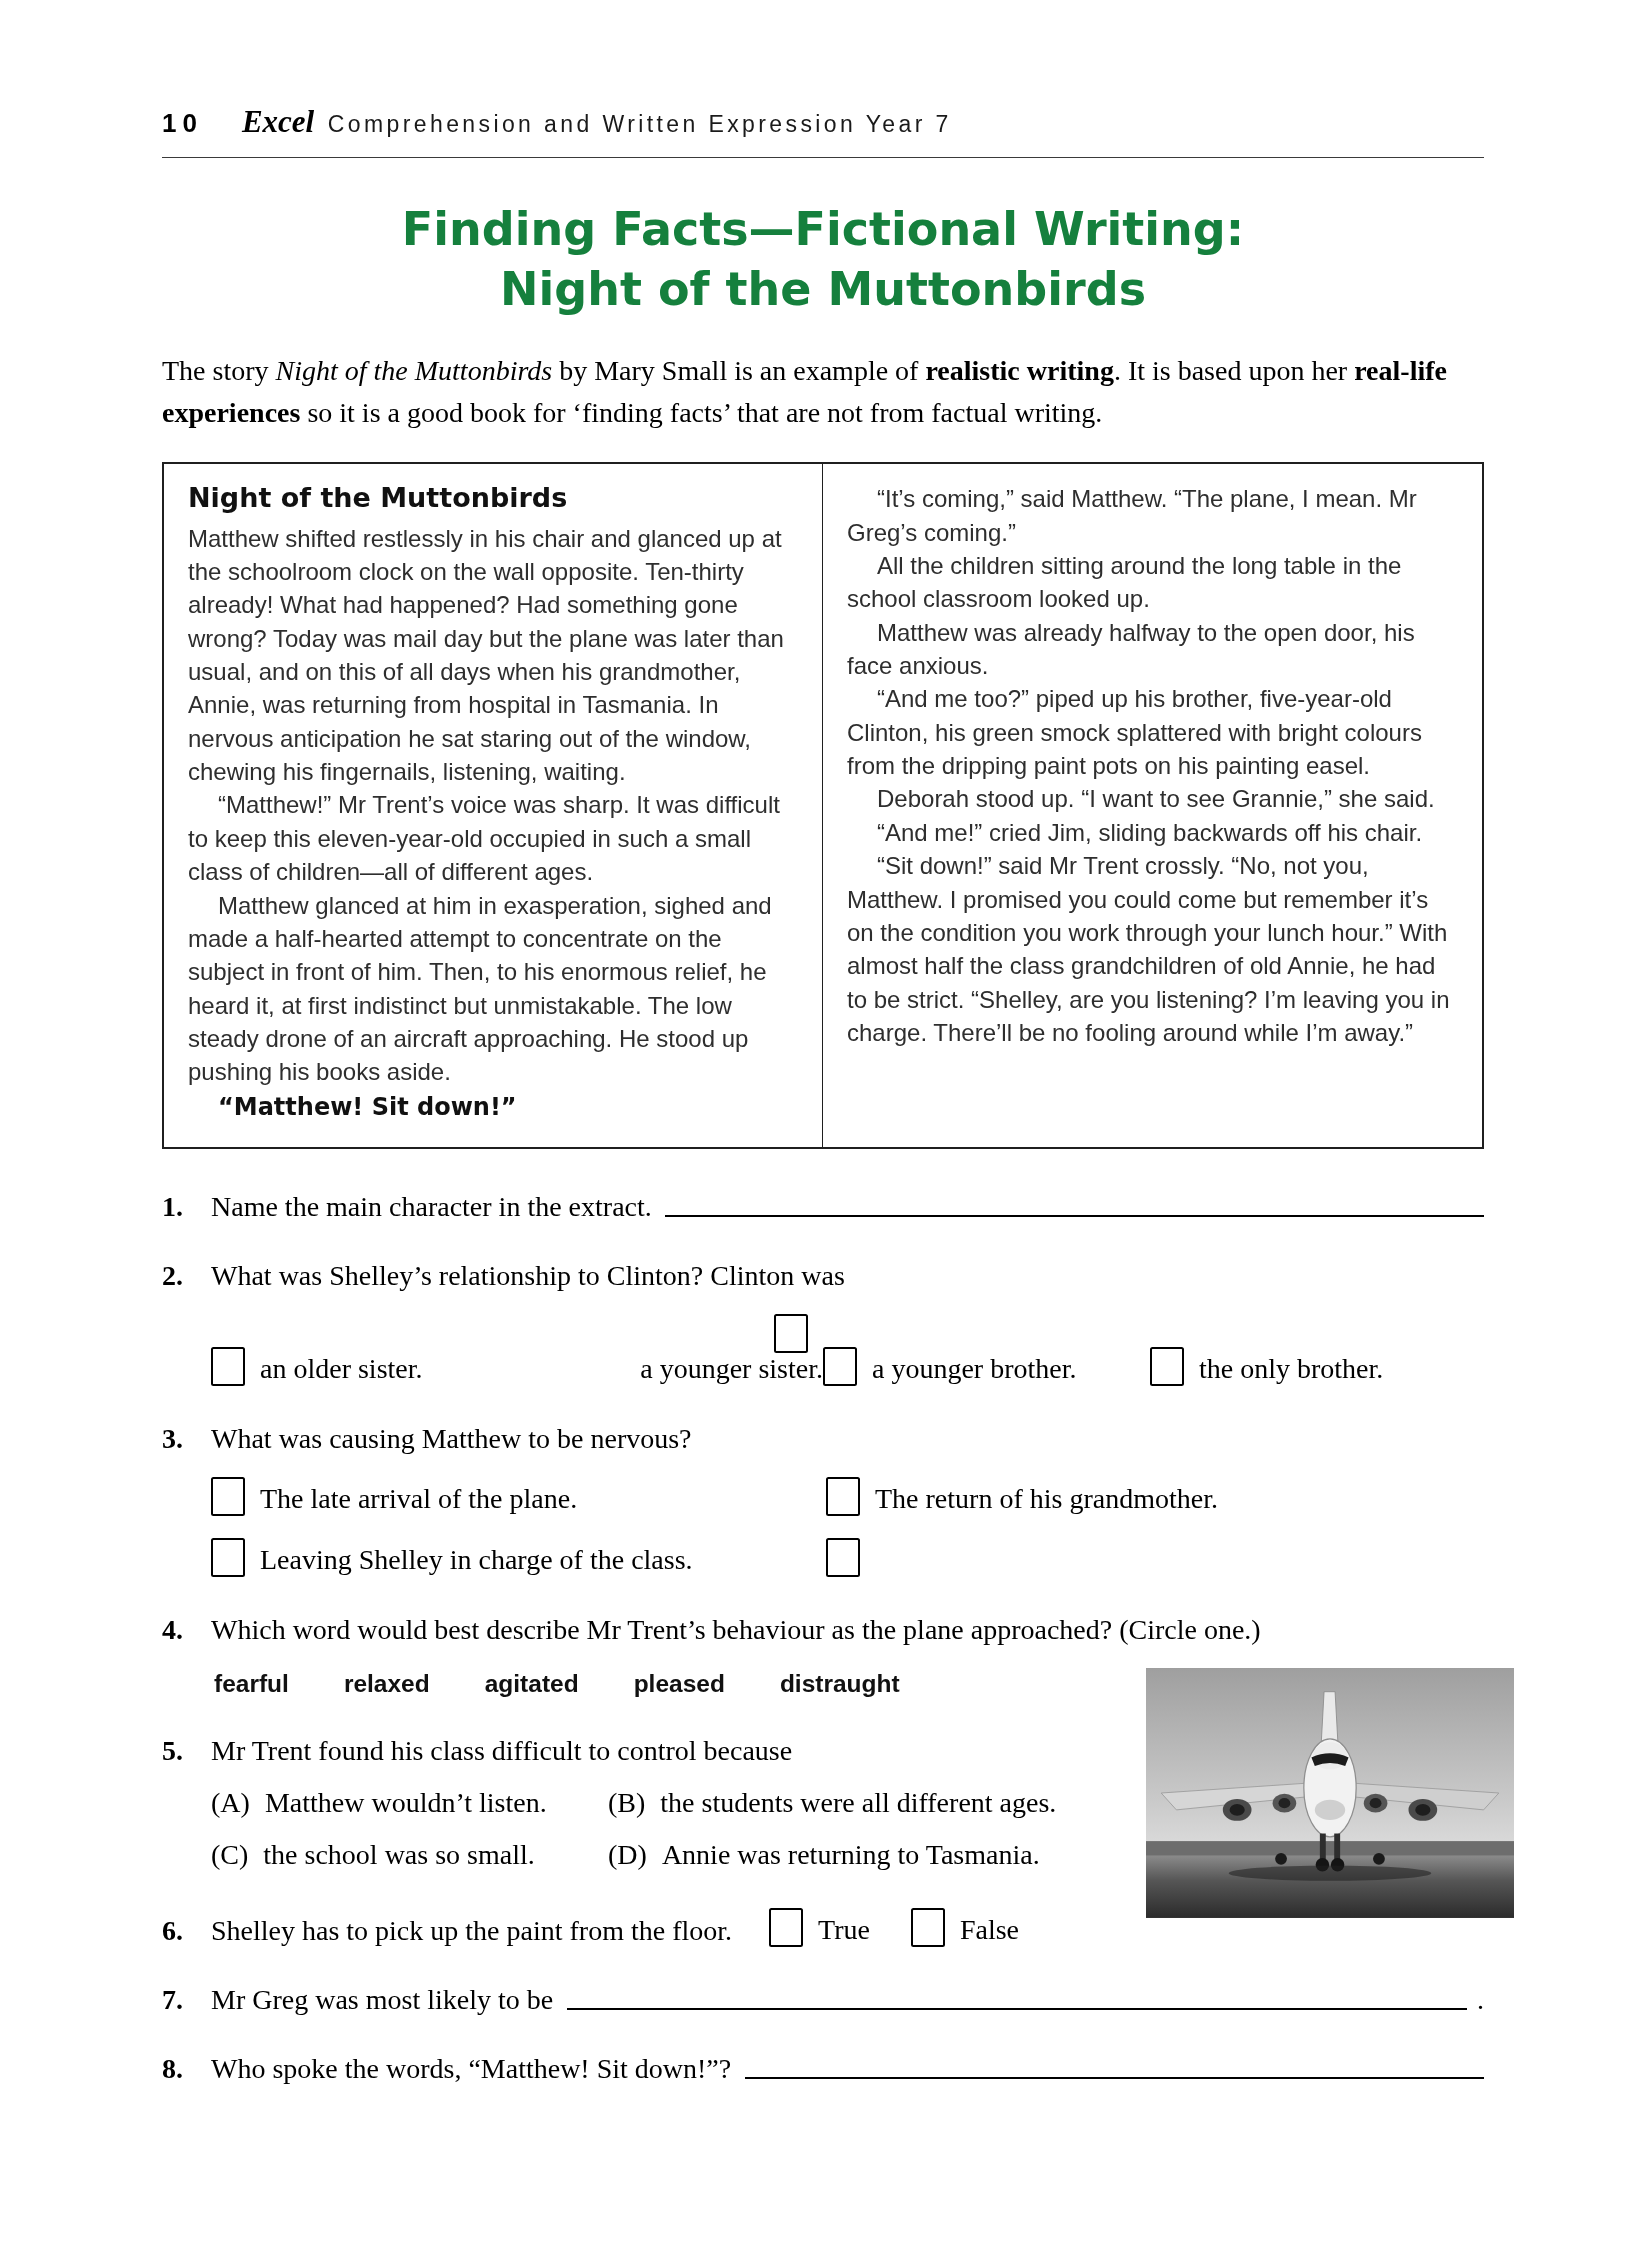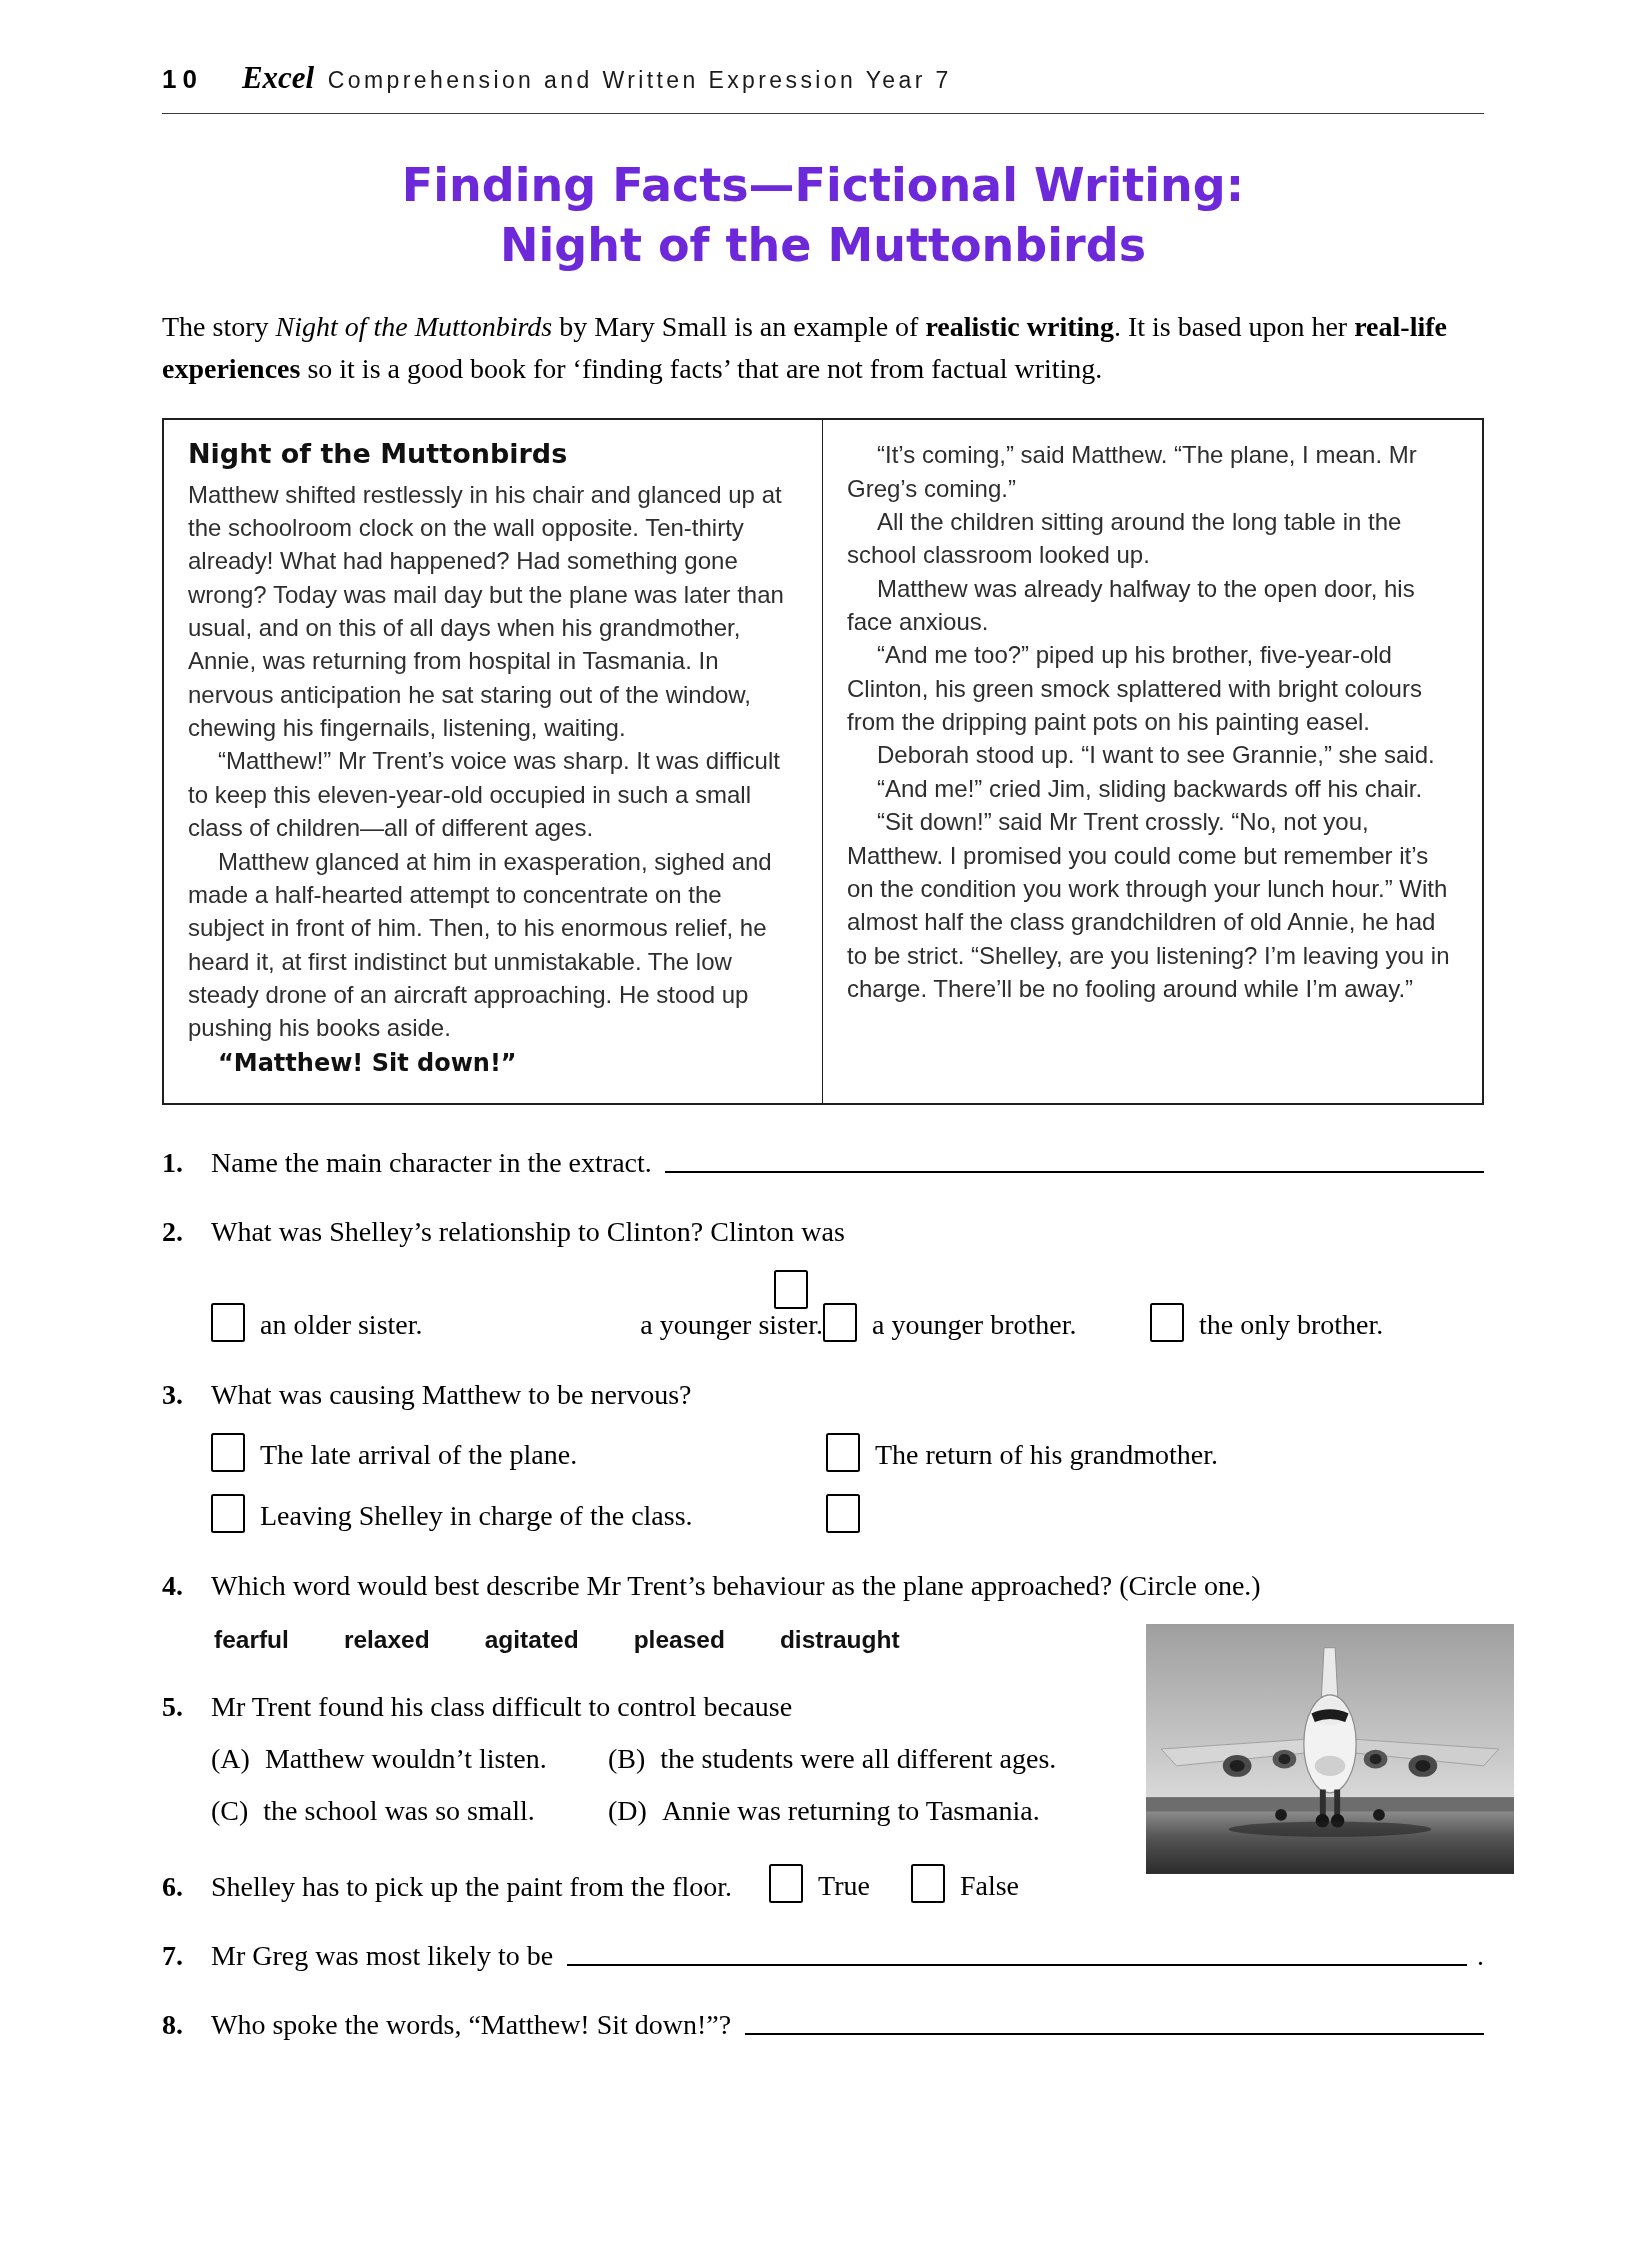--- a/index.html
+++ b/index.html
@@ -1,31 +1,31 @@
 <!DOCTYPE html>
 <html style="font-size:13.5px"><head>
 <meta charset="utf-8">
 <style>
   * { box-sizing: border-box; }
   html, body { margin: 0; padding: 0; background: #ffffff; }
   .page {
     width: 1644px; height: 2261px; margin: 0 auto; background: #fff;
     position: relative; overflow: hidden; color: #000;
     font-family: "Liberation Serif", serif;
-    padding: 60px 160px 0 162px;
+    padding: 104px 160px 0 162px;
   }
 
   
   .page-header { display: flex; align-items: baseline; border-bottom: 1.7px solid #3a3a3a; padding-bottom: 17px; }
   .page-num { font-family: "Liberation Sans", sans-serif; font-weight: bold; font-size: 26px; letter-spacing: 6px; }
   .brand { font-family: "Liberation Serif", serif; font-style: italic; font-weight: bold; font-size: 31px; margin-left: 39px; }
   .book-title { font-family: "Liberation Sans", sans-serif; font-size: 23px; letter-spacing: 3.4px; color: #1a1a1a; margin-left: 13.5px; }
 
   
-  .main-title { text-align: center; font-family: "DejaVu Sans", sans-serif; font-weight: bold; font-size: 46px; line-height: 1.3; margin-top: 42px; color: #6d28d9; }
+  .main-title { text-align: center; font-family: "DejaVu Sans", sans-serif; font-weight: bold; font-size: 46px; line-height: 1.3; margin-top: 42px; color: #15803d; }
 
   
   .intro { font-size: 28px; line-height: 1.5; margin-top: 30px; color: #000; }
   .it { font-style: italic; }
   .b  { font-weight: bold; }
 
   
   .extract-box { margin-top: 25px; border: 2.5px solid #1f1f1f; display: flex; font-family: "Liberation Sans", sans-serif; color: #2e2e2e; }
   .ecol { width: 50%; padding: 18.6px 24px 22px 24px; }
   .ecol.left { border-right: 1.7px solid #1f1f1f; }

